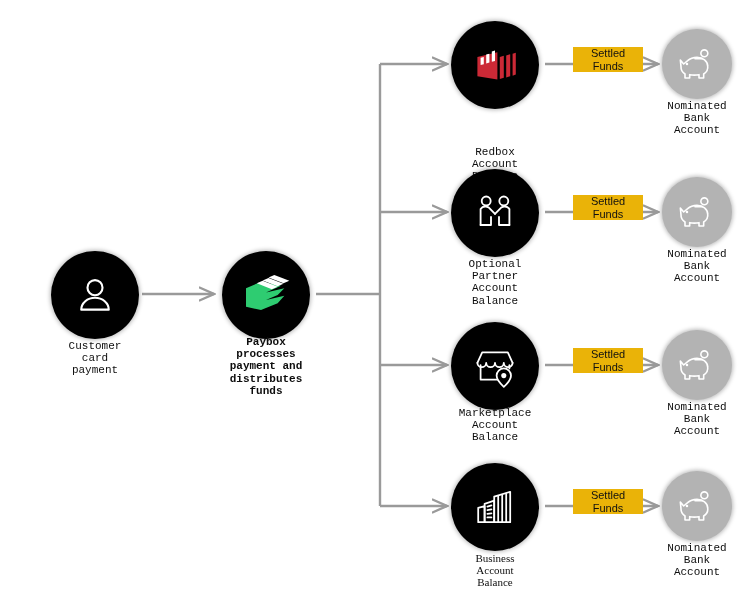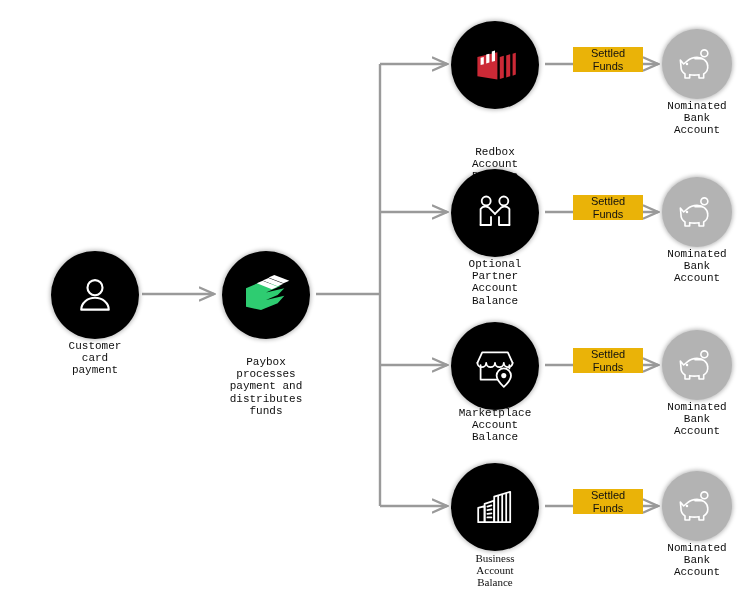--- a/index.html
+++ b/index.html
@@ -100,21 +100,21 @@
 
         <polygon points="6,22 24,14 24,48 6,44" fill="#2ecc71"></polygon>
         <polygon points="24,14 24,48 44,40 52,31 30,36 44,30 52,22 30,27 48,19" fill="#2ecc71"></polygon>
 
         <polygon points="19,16 26,13 44,20 37,23" fill="#ffffff"></polygon>
         <polygon points="26,12.5 33,9.5 51,16.5 44,19.5" fill="#ffffff"></polygon>
         <polygon points="33,9 40,6 58,13 51,16" fill="#ffffff"></polygon>
       </svg>
     </span>
   </div>
-  <div class="caption" style="left:191px;top:356px;width:150px;">Paybox
+  <div class="caption" style="left:191px;top:336px;width:150px;font-weight:bold;">Paybox
 processes
 payment and
 distributes
 funds</div>
 
   <div class="node dark" style="left:451px;top:21px;width:88px;height:88px;">
     <span>
       <svg width="48" height="48" viewBox="0 0 60 60">
 
         <polygon points="8,20 33,14 33,48 8,44" fill="#cc2936"></polygon>

